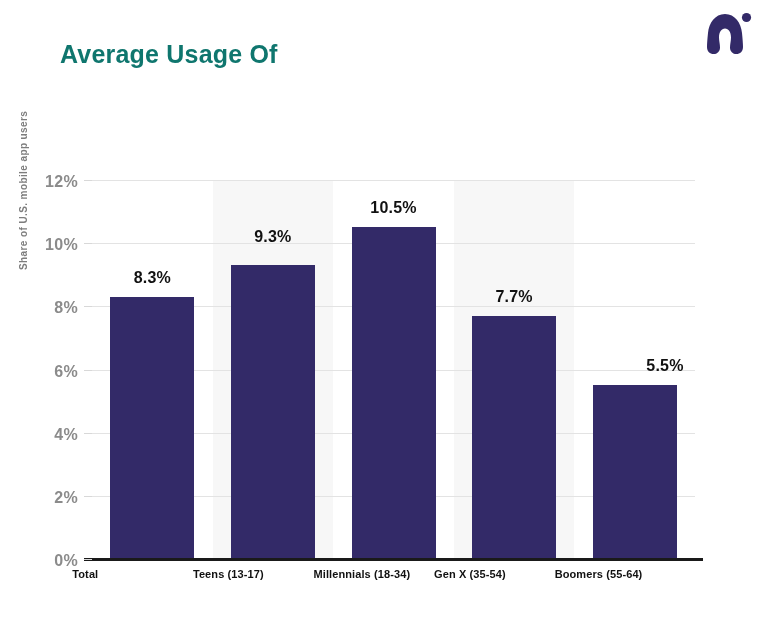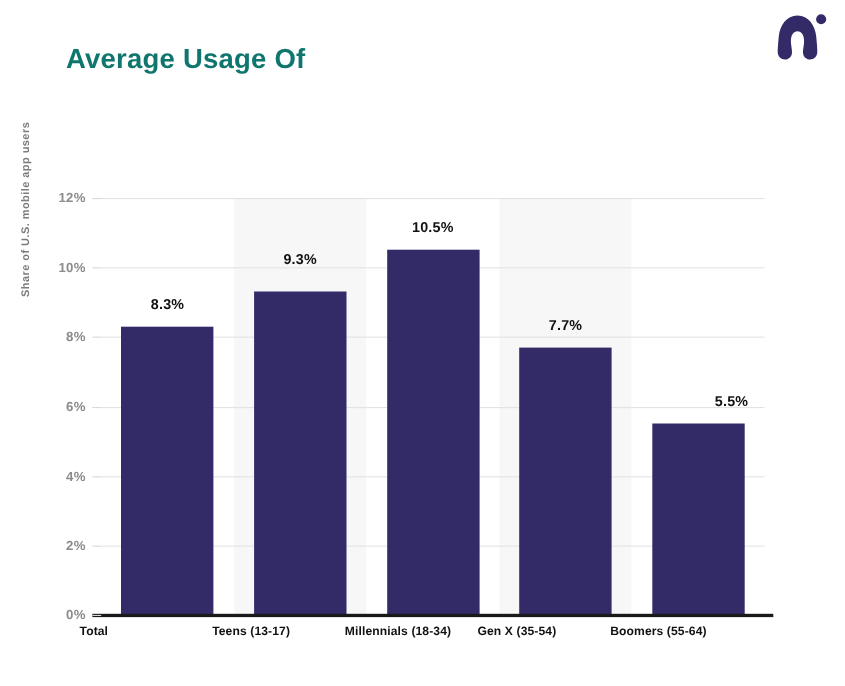--- a/index.html
+++ b/index.html
@@ -98,37 +98,37 @@
     width: 8px;
     height: 1px;
     background: #d8d8d8;
   }
 
   .ytick-label {
     position: absolute;
     right: 690px;
     text-align: right;
     width: 60px;
-    font-size: 12px;
+    font-size: 16px;
     font-weight: bold;
     color: #8b8b8b;
     letter-spacing: 0.3px;
   }
 
   
   .bar {
     position: absolute;
     background: #332a68;
     bottom: 0;
   }
 
   .bar-value {
     position: absolute;
     text-align: center;
-    font-size: 13px;
+    font-size: 16px;
     font-weight: bold;
     color: #111111;
     letter-spacing: 0.2px;
     white-space: nowrap;
   }
 
   .xtick-label {
     position: absolute;
     font-size: 11px;
     font-weight: bold;

